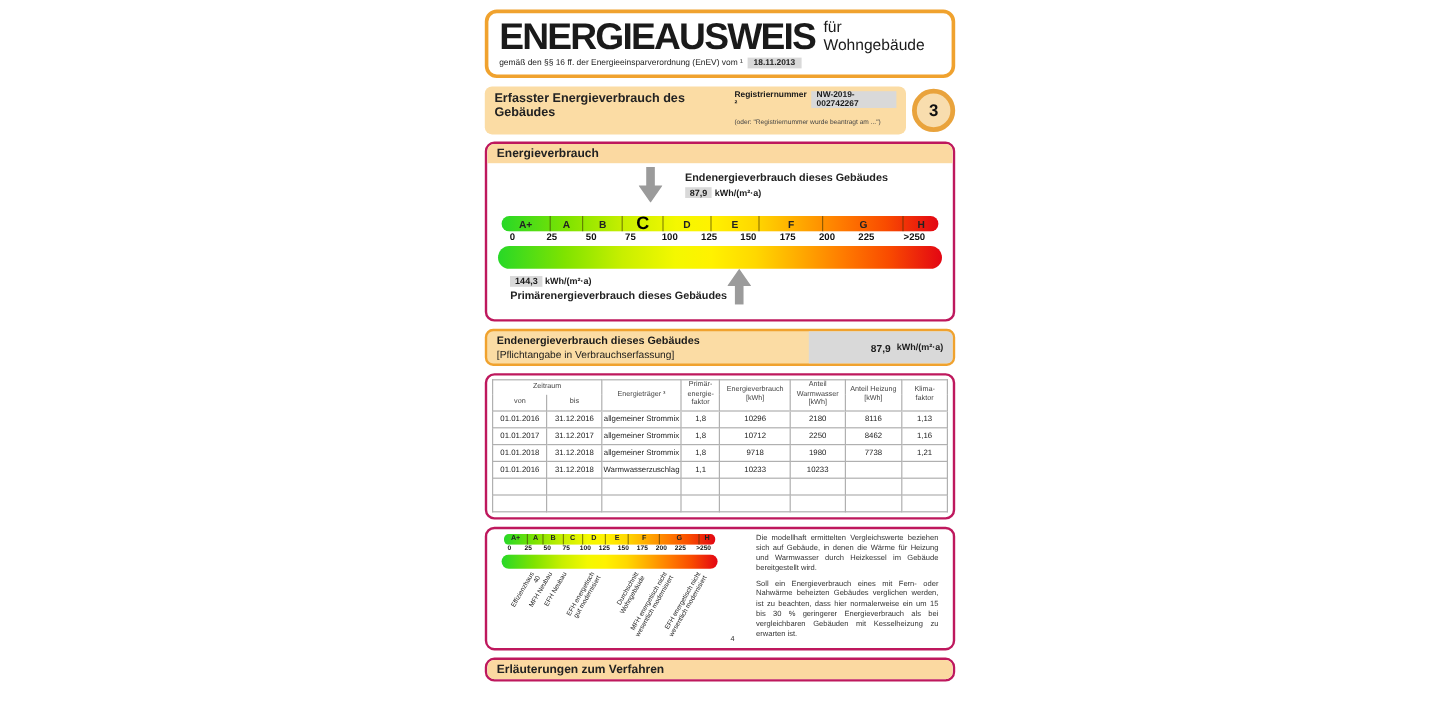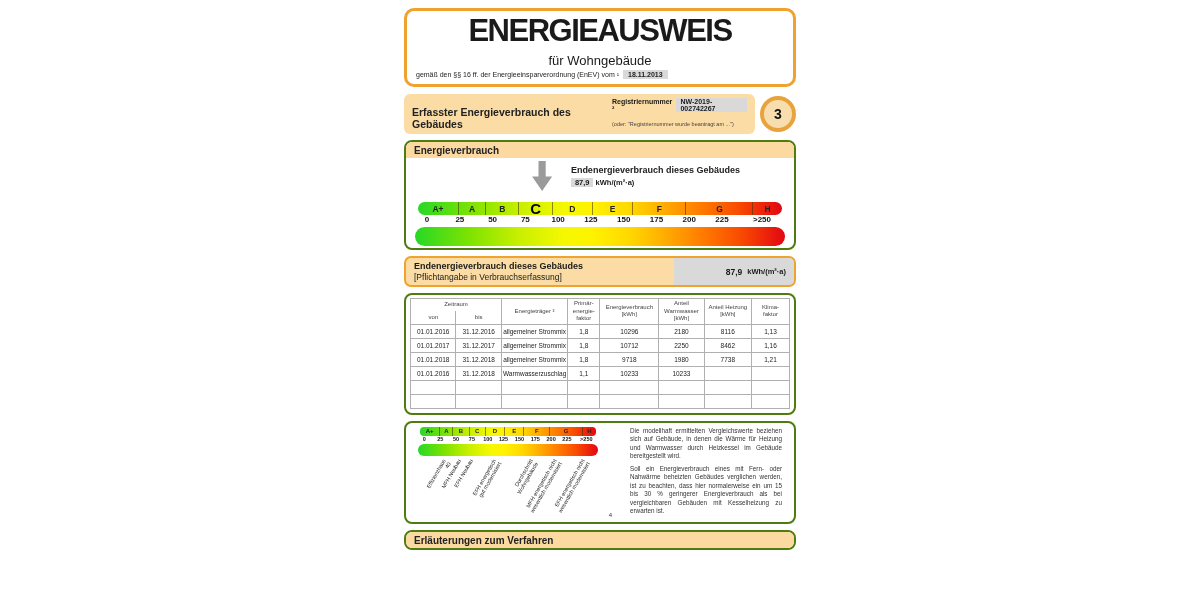--- a/index.html
+++ b/index.html
@@ -1,34 +1,34 @@
 <!DOCTYPE html>
 <html><head>
 <meta charset="utf-8">
 <style>
   html,body{margin:0;padding:0;width:1200px;height:600px;background:#ffffff;overflow:hidden;
     font-family:"Liberation Sans","DejaVu Sans",sans-serif;color:#1a1a1a;}
   .cert{width:392px;margin:0 auto;padding-top:8px;}
 
   
   .graybox{background:#d9d9d9;display:inline-block;padding:1px 5px;font-weight:bold;}
-  .section{border:2px solid #4d7c0f;border-radius:8px;background:#fff;overflow:hidden;margin-top:6px;}
+  .section{border:2px solid #be185d;border-radius:8px;background:#fff;overflow:hidden;margin-top:6px;}
   .section-header{background:#fbd9a1;padding:3px 8px 2px 8px;font-weight:bold;font-size:10px;color:#222;}
 
   
   .titlebox{border:3px solid #f0a22e;border-radius:10px;background:#fff;padding:4px 9px 5px 9px;}
-  .titlerow{display:flex;align-items:center;gap:7px;flex-direction:column;}
+  .titlerow{display:flex;align-items:flex-start;gap:7px;}
   .title-main{font-size:31px;font-weight:bold;letter-spacing:-1.5px;line-height:1.0;}
   .title-suffix{font-size:13px;font-weight:normal;}
   .title-sub{font-size:7px;margin-top:2px;color:#222;display:flex;align-items:center;gap:4px;}
   .title-sub .graybox{font-size:7px;}
 
   
   .bandrow{display:flex;align-items:center;margin-top:7px;gap:5px;}
-  .band{flex:1;background:#fbdca4;border-radius:6px;padding:4px 8px;display:flex;align-items:flex-end;justify-content:space-between;min-height:26px;box-sizing:border-box;}
+  .band{flex:1;background:#fbdca4;border-radius:6px;padding:4px 8px;display:flex;align-items:flex-start;justify-content:space-between;min-height:26px;box-sizing:border-box;}
   .band-title{font-weight:bold;font-size:10.5px;color:#222;}
   .regblock{text-align:left;}
   .regline{font-size:7px;font-weight:bold;display:flex;gap:4px;align-items:center;}
   .regline .graybox{font-size:7px;padding:0 4px;}
   .regnote{font-size:5.5px;color:#444;margin-top:1px;}
   .pagecircle{width:28px;height:28px;border-radius:50%;border:4px solid #e9a33c;background:#f8ddae;
     display:flex;align-items:center;justify-content:center;font-weight:bold;font-size:14px;color:#111;flex:0 0 auto;}
 
   
   .ev-body{position:relative;padding:0 12px 2px 12px;}
@@ -151,20 +151,30 @@
             <span style="left: 29.5%;">75</span>
             <span style="left: 38.5%;">100</span>
             <span style="left: 47.5%;">125</span>
             <span style="left: 56.5%;">150</span>
             <span style="left: 65.5%;">175</span>
             <span style="left: 74.5%;">200</span>
             <span style="left: 83.5%;">225</span>
             <span style="left: 94.5%;">&gt;250</span>
           </div>
         <div class="pill"></div>
+      </div>
+      <div class="ev-bottom">
+        <div class="arrow-up" style="left: 54.4%;"></div>
+        <div class="primary-block">
+          <div class="valline" style="margin-top:0;">
+            <span class="graybox">144,3</span>
+            <span>kWh/(m²·a)</span>
+          </div>
+          <div class="lbl-bold" style="margin-top:2px;">Primärenergieverbrauch dieses Gebäudes</div>
+        </div>
       </div>
     </div>
   </div>
 
   <div class="pflicht">
     <div class="pflicht-left">
       <div class="pflicht-l1">Endenergieverbrauch dieses Gebäudes</div>
       <div class="pflicht-l2">[Pflichtangabe in Verbrauchserfassung]</div>
     </div>
     <div class="pflicht-val">

